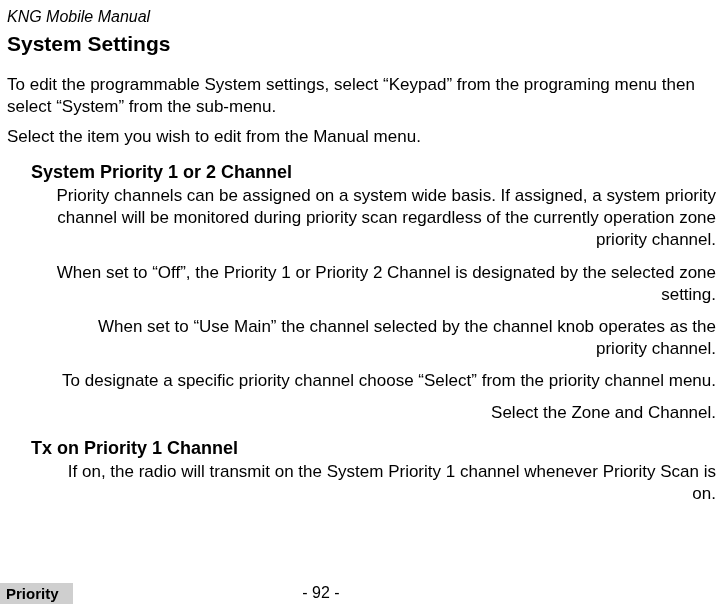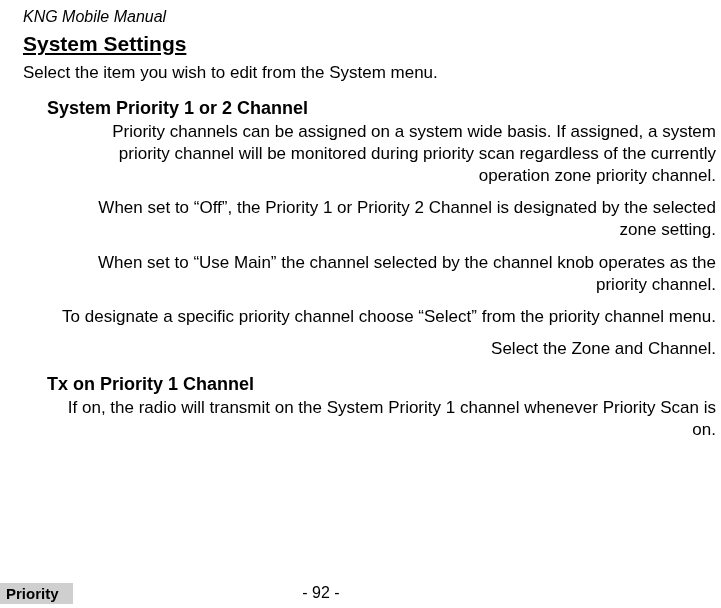--- a/index.html
+++ b/index.html
@@ -7,33 +7,32 @@
     padding: 0;
     width: 721px;
     height: 608px;
     background: #fff;
     font-family: Arial, Helvetica, sans-serif;
     color: #000;
     position: relative;
     overflow: hidden;
   }
   .page {
-    padding: 8px 5px 0 23px;
+    padding: 8px 5px 0 7px;
     box-sizing: border-box;
   }
   .doc-header {
     font-style: italic;
     font-size: 16px;
     margin-bottom: 6px;
   }
   .h1 {
     font-weight: bold;
     font-size: 21px;
-    margin-bottom: 6px;
-    text-decoration: underline;
+    margin-bottom: 18px;
   }
   .body-text {
     font-size: 17px;
     line-height: 1.3;
     margin-bottom: 8px;
   }
   .section {
     margin-left: 24px;
     margin-top: 14px;
   }
@@ -81,21 +80,22 @@
 </style>
 </head>
 <body>
 
 <div class="page">
 
   <div class="doc-header">KNG Mobile Manual</div>
 
   <div class="h1">System Settings</div>
 
-  <div class="body-text">Select the item you wish to edit from the System menu.</div>
+  <div class="body-text">To edit the programmable System settings, select “Keypad” from the programing menu then select “System” from the sub-menu.</div>
+  <div class="body-text">Select the item you wish to edit from the Manual menu.</div>
 
   <div class="section">
     <div class="h2">System Priority 1 or 2 Channel</div>
     <div class="sub-body">
       <p>Priority channels can be assigned on a system wide basis. If assigned, a system priority channel will be monitored during priority scan regardless of the currently operation zone priority channel.</p>
       <p>When set to “Off”, the Priority 1 or Priority 2 Channel is designated by the selected zone setting.</p>
       <p>When set to “Use Main” the channel selected by the channel knob operates as the priority channel.</p>
       <p>To designate a specific priority channel choose “Select” from the priority channel menu.</p>
       <p>Select the Zone and Channel.</p>
     </div>

